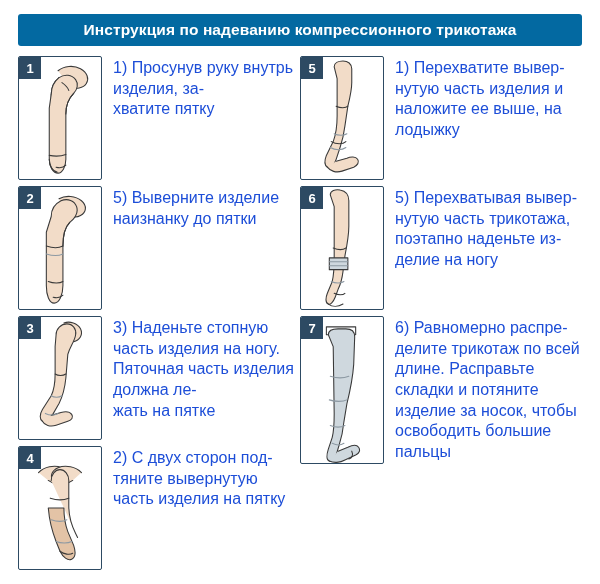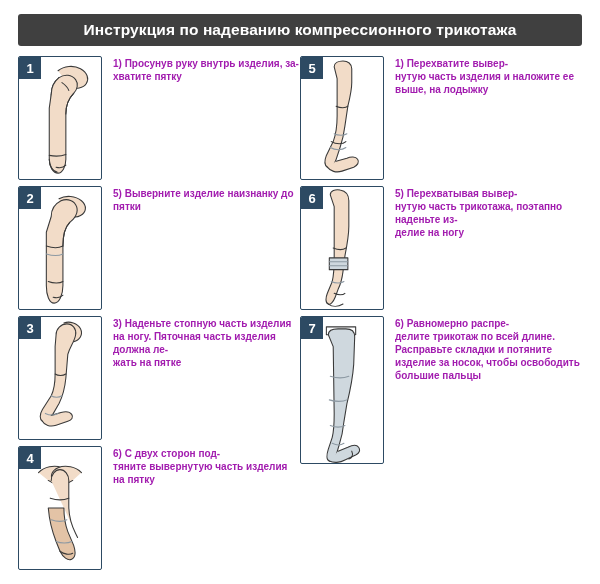--- a/index.html
+++ b/index.html
@@ -21,21 +21,21 @@
     box-sizing: border-box;
     padding: 0;
   }
   
   .title-bar {
     position: absolute;
     left: 18px;
     top: 14px;
     width: 564px;
     height: 32px;
-    background: #404040;
+    background: #0369a1;
     border-radius: 3px;
     display: flex;
     align-items: center;
     justify-content: center;
   }
   .title-bar .title-text {
     color: #ffffff;
     font-size: 15.5px;
     font-weight: bold;
     letter-spacing: 0.1px;
@@ -83,25 +83,24 @@
   }
   .fig svg {
     display: block;
     width: 100%;
     height: 100%;
   }
   .txt {
     flex: 1 1 auto;
     padding-left: 11px;
     padding-top: 2px;
-    font-size: 10px;
+    font-size: 16px;
     line-height: 1.29;
-    color: #a21caf;
+    color: #1d4ed8;
     white-space: pre-line;
-    font-weight: bold;
   }
 </style>
 </head>
 <body>
 
 <div class="page">
 
   <div class="title-bar">
     <span class="title-text">Инструкция по надеванию компрессионного трикотажа</span>
   </div>
@@ -183,21 +182,21 @@
                      C51 70 54 80 58 88 L60 92" fill="#f2dcc8"></path>
             <path d="M32 52 C38 54 46 54 51 52"></path>
             <path d="M30 62 C31 74 34 86 38 96 L42 106 C45 112 50 116 54 114
                      C58 112 58 106 56 100 L50 86 C47 78 46 70 46 62 Z" fill="#e3c3a6"></path>
             <path d="M33 74 C39 76 45 76 49 74" stroke="#8d99a3"></path>
             <path d="M38 96 C43 98 50 98 54 96" stroke="#8d99a3"></path>
             <path d="M42 106 C46 109 52 110 55 108"></path>
           </g>
         </svg>
       </div>
-      <div class="txt">6) С двух сторон под-
+      <div class="txt">2) С двух сторон под-
 тяните вывернутую часть изделия на пятку</div>
     </div>
 
   </div>
 
   <div class="col col-right">
 
     <div class="step">
       <div class="fig" style="height:124px">
         <div class="badge">5</div>

